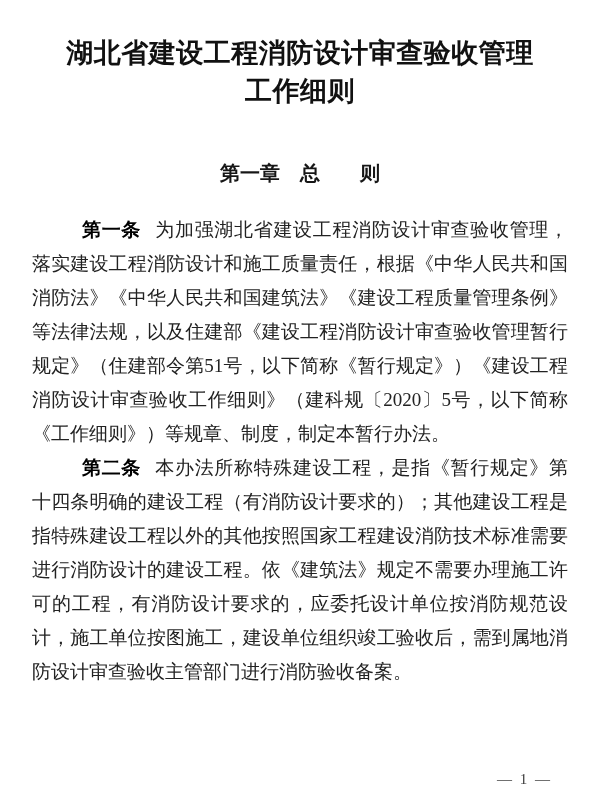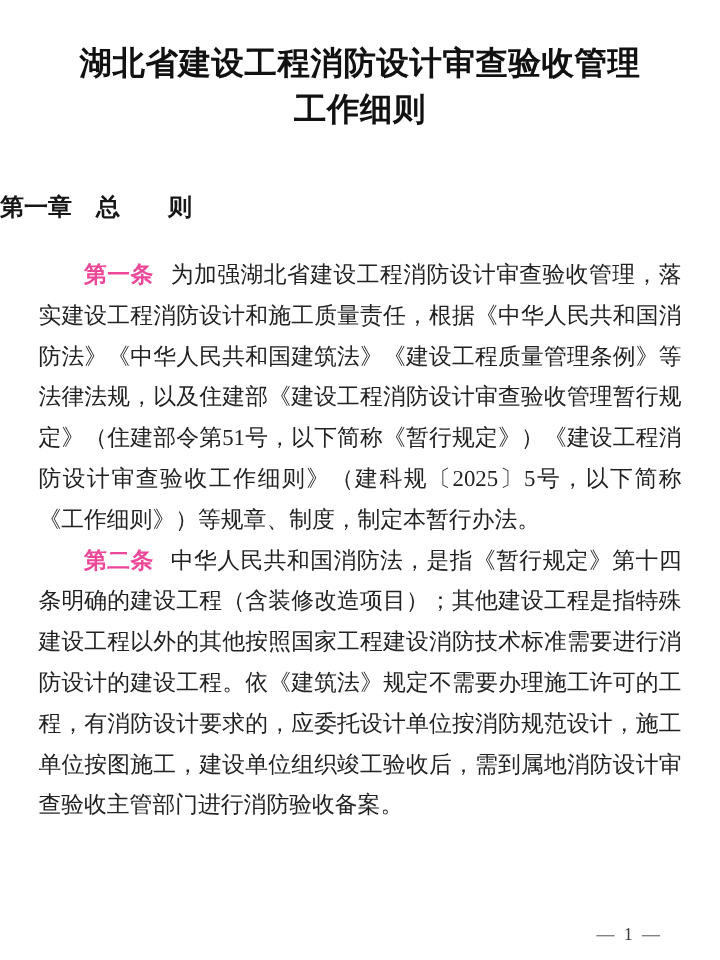--- a/index.html
+++ b/index.html
@@ -24,20 +24,21 @@
     font-weight: 700;
     line-height: 38px;
     color: #111111;
     letter-spacing: 0.5px;
   }
   .title-line {
     display: block;
   }
   .chapter {
     margin: 50px 0 0 0;
+    text-align: center;
     font-size: 20px;
     font-weight: 700;
     line-height: 26px;
     color: #161616;
   }
   .body-text {
     margin: 27px 32px 0 32px;
     font-size: 19px;
     line-height: 34px;
     text-align: justify;
@@ -45,21 +46,22 @@
     word-break: break-all;
     color: #222222;
   }
   .para {
     margin: 0;
     text-indent: 2em;
   }
   .term {
     font-weight: 700;
     padding-right: 0.75em;
-    color: #ec4899;
+    color: #000000;
+    margin-left: 12px;
   }
   .term:empty {
     display: none;
     padding: 0;
   }
   .footer-page-number {
     position: absolute;
     right: 48px;
     bottom: 12px;
     font-size: 15px;
@@ -73,19 +75,19 @@
 <div class="page">
 
   <h1 class="doc-title">
     <span class="title-line">湖北省建设工程消防设计审查验收管理</span>
     <span class="title-line">工作细则</span>
   </h1>
 
   <h2 class="chapter">第一章　总　　则</h2>
 
   <div class="body-text">
-    <p class="para"><span class="term">第一条</span><span>为加强湖北省建设工程消防设计审查验收管理，落实建设工程消防设计和施工质量责任，根据《中华人民共和国消防法》《中华人民共和国建筑法》《建设工程质量管理条例》等法律法规，以及住建部《建设工程消防设计审查验收管理暂行规定》（住建部令第51号，以下简称《暂行规定》）《建设工程消防设计审查验收工作细则》（建科规〔2025〕5号，以下简称《工作细则》）等规章、制度，制定本暂行办法。</span></p>
-    <p class="para"><span class="term">第二条</span><span>中华人民共和国消防法，是指《暂行规定》第十四条明确的建设工程（含装修改造项目）；其他建设工程是指特殊建设工程以外的其他按照国家工程建设消防技术标准需要进行消防设计的建设工程。依《建筑法》规定不需要办理施工许可的工程，有消防设计要求的，应委托设计单位按消防规范设计，施工单位按图施工，建设单位组织竣工验收后，需到属地消防设计审查验收主管部门进行消防验收备案。</span></p>
+    <p class="para"><span class="term">第一条</span><span>为加强湖北省建设工程消防设计审查验收管理，落实建设工程消防设计和施工质量责任，根据《中华人民共和国消防法》《中华人民共和国建筑法》《建设工程质量管理条例》等法律法规，以及住建部《建设工程消防设计审查验收管理暂行规定》（住建部令第51号，以下简称《暂行规定》）《建设工程消防设计审查验收工作细则》（建科规〔2020〕5号，以下简称《工作细则》）等规章、制度，制定本暂行办法。</span></p>
+    <p class="para"><span class="term">第二条</span><span>本办法所称特殊建设工程，是指《暂行规定》第十四条明确的建设工程（有消防设计要求的）；其他建设工程是指特殊建设工程以外的其他按照国家工程建设消防技术标准需要进行消防设计的建设工程。依《建筑法》规定不需要办理施工许可的工程，有消防设计要求的，应委托设计单位按消防规范设计，施工单位按图施工，建设单位组织竣工验收后，需到属地消防设计审查验收主管部门进行消防验收备案。</span></p>
   </div>
 
   <div class="footer-page-number">— 1 —</div>
 
 </div>
 
 </body></html>

